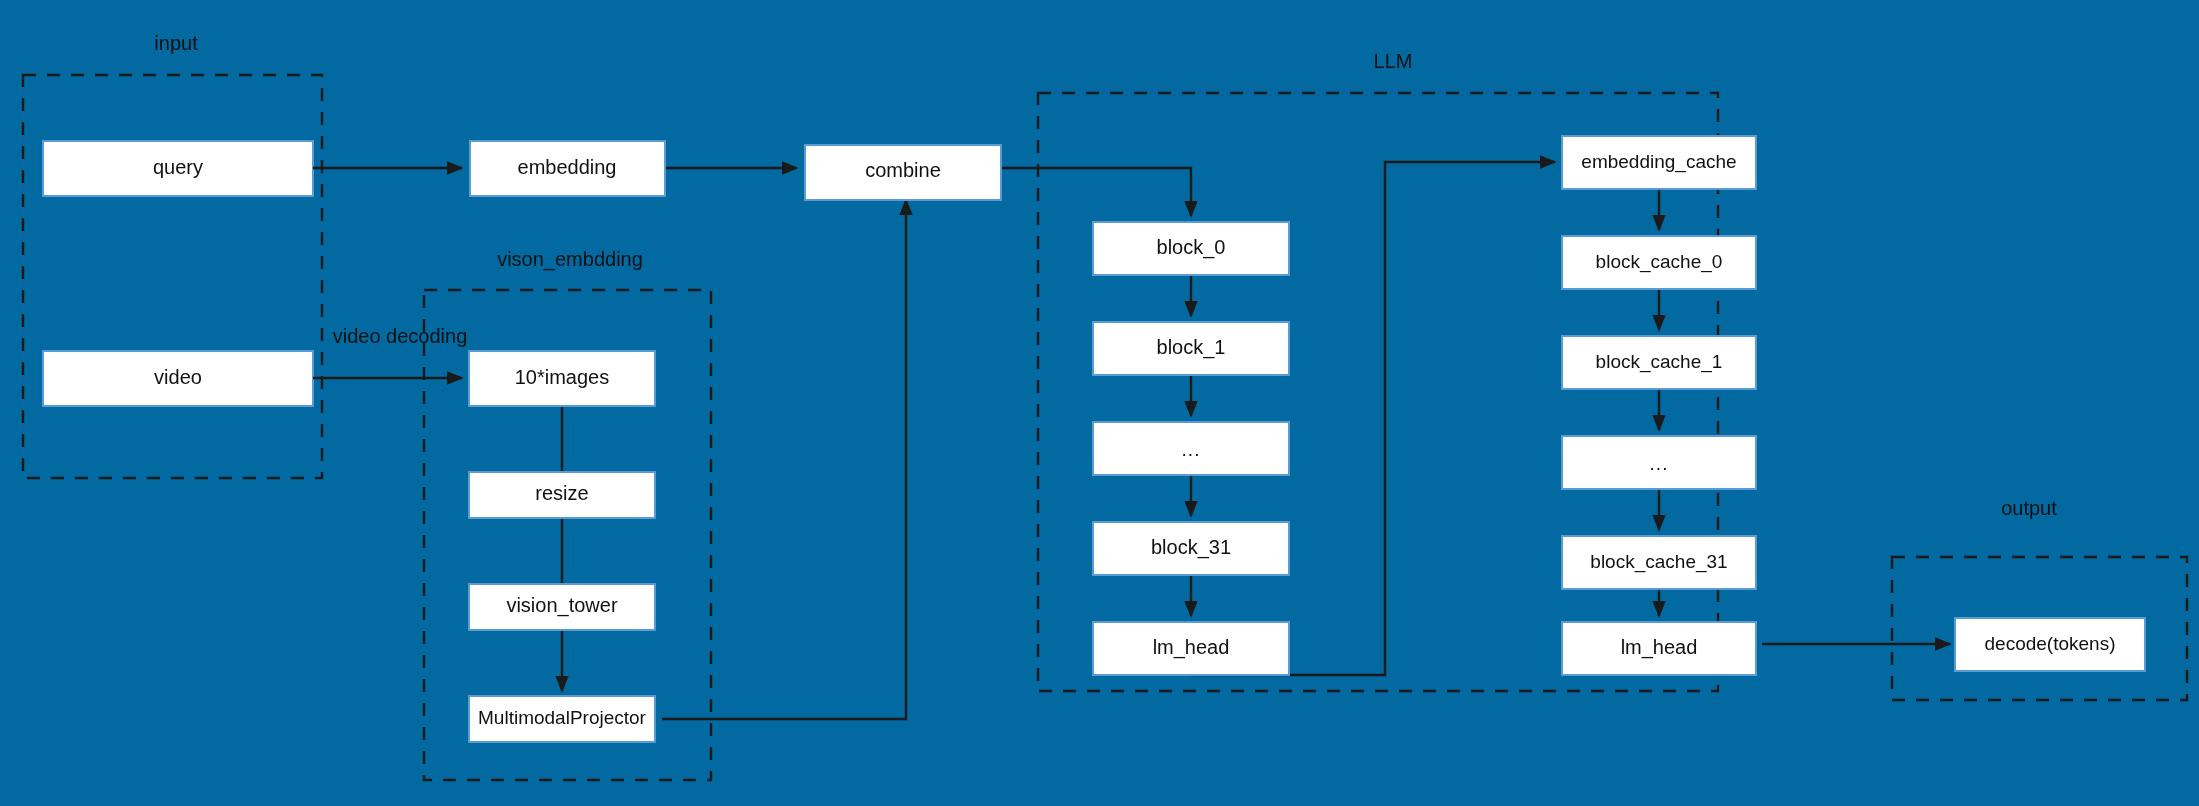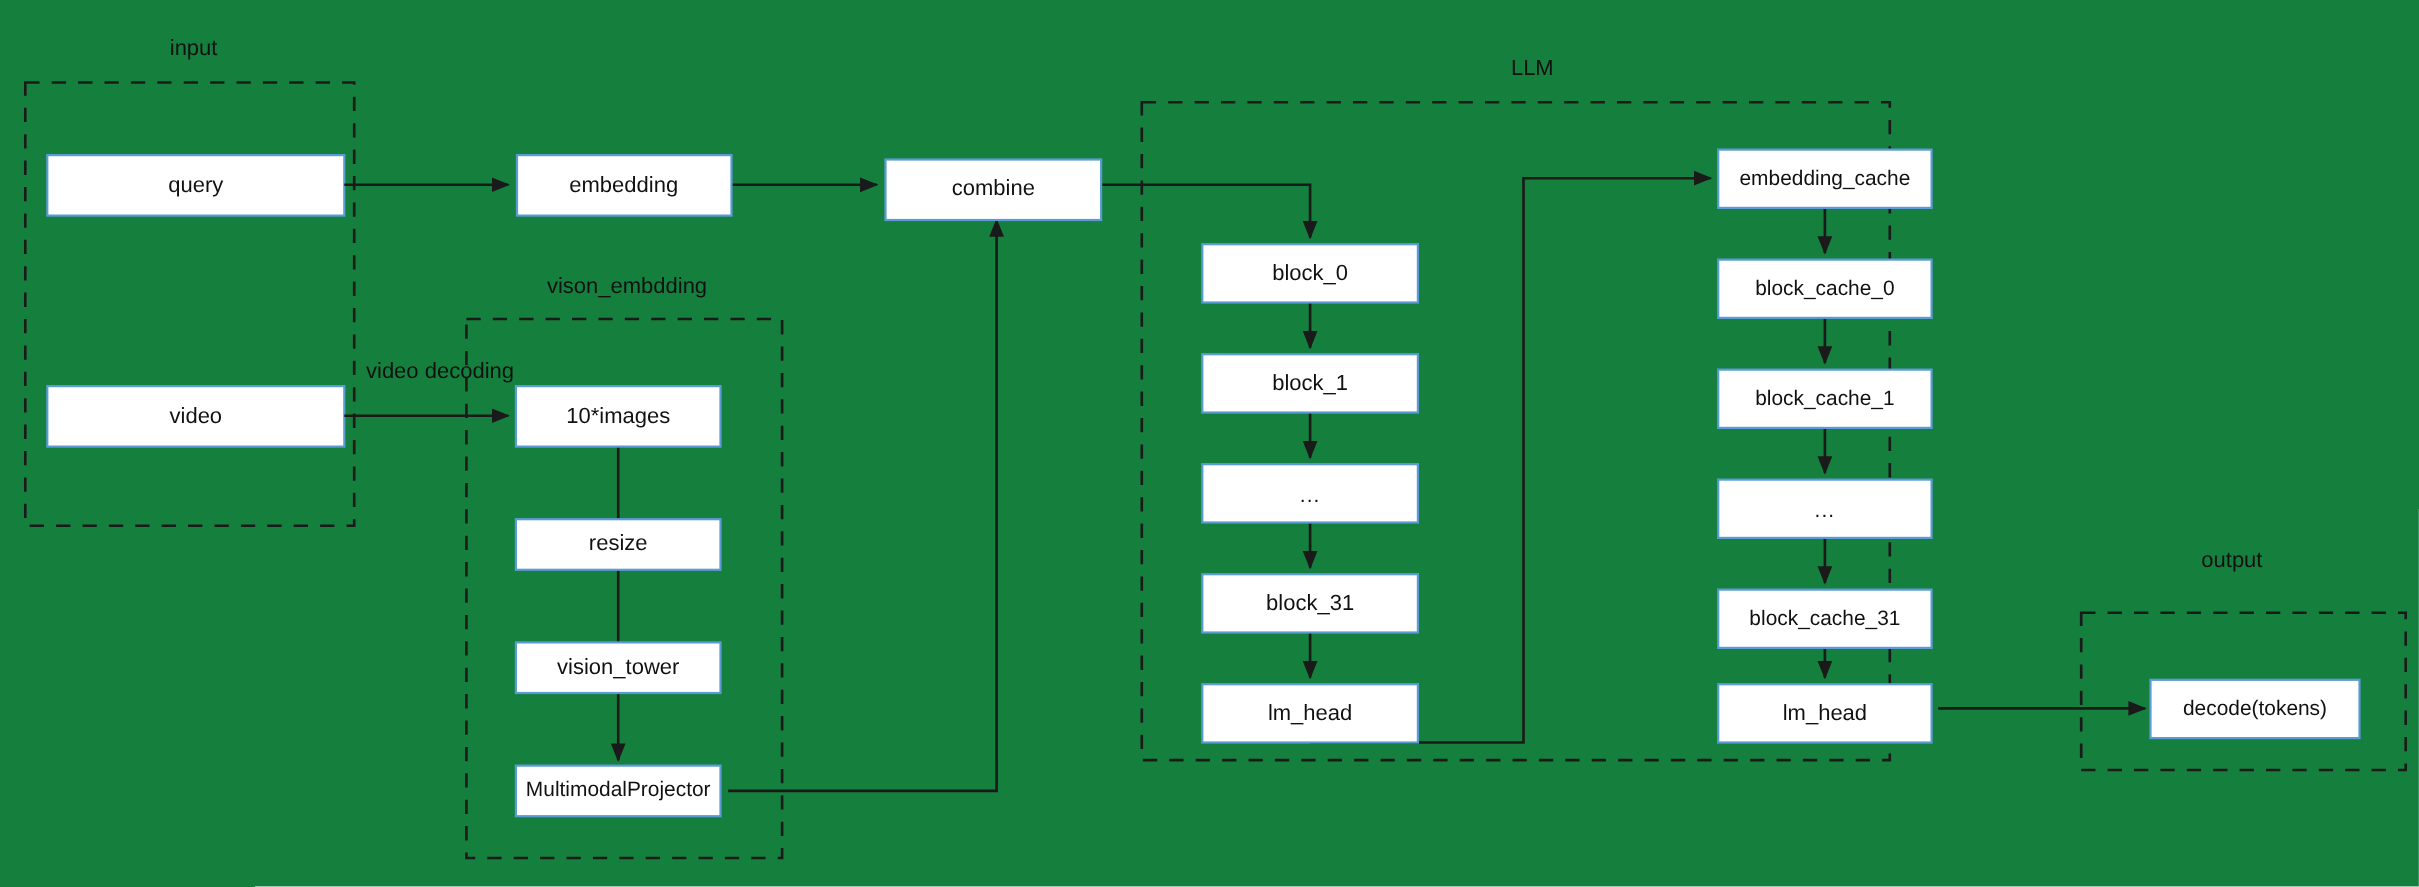--- a/index.html
+++ b/index.html
@@ -8,21 +8,21 @@
     padding: 0;
     background: #ffffff;
   }
   body {
     font-family: "Liberation Sans", sans-serif;
   }
   #diagram-root {
     position: relative;
     width: 2199px;
     height: 806px;
-    background: #15803d;
+    background: #0369a1;
     overflow: hidden;
   }
   svg#diagram-svg {
     position: absolute;
     left: 0;
     top: 0;
     width: 2199px;
     height: 806px;
     display: block;
   }

